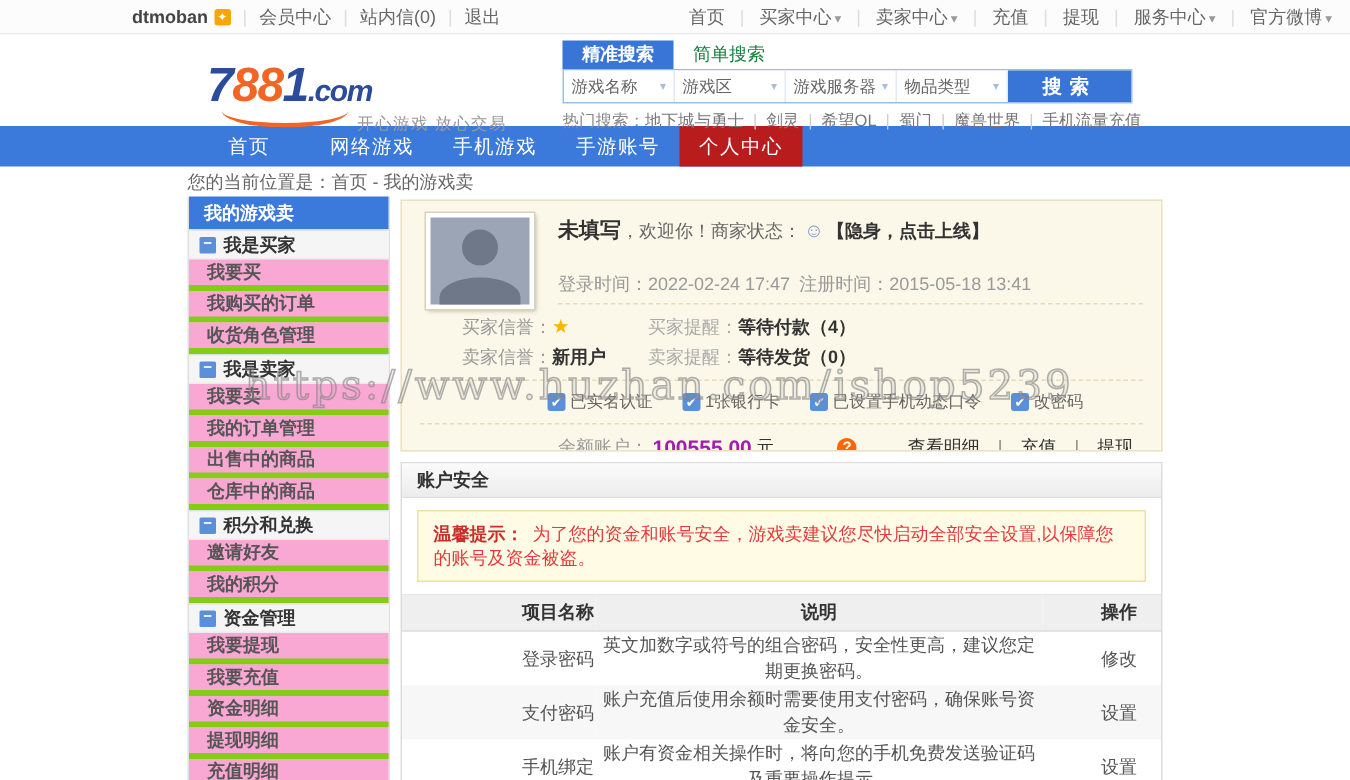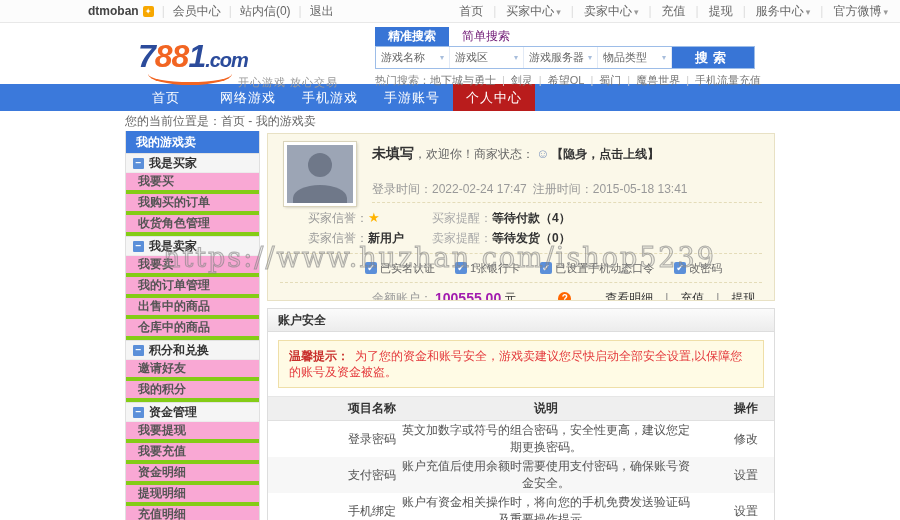--- a/index.html
+++ b/index.html
@@ -23,21 +23,21 @@
   .logo{position:absolute;left:138px;top:15px;cursor:pointer;width:210px;}
   .logo-line{font-style:italic;font-weight:bold;letter-spacing:-1px;white-space:nowrap;}
   .l-blue{color:#2B4B9B;font-size:32px;}
   .l-orange{color:#F26522;font-size:32px;}
   .l-suffix{color:#2B4B9B;font-size:20px;}
   .swoosh{position:absolute;left:10px;top:33px;width:84px;height:11px;border-bottom:3px solid #F26522;border-radius:0 0 50% 50% / 0 0 11px 11px;}
   .tagline{position:absolute;left:100px;top:37px;color:#999;font-size:11px;font-style:normal;letter-spacing:1px;white-space:nowrap;}
 
   .searchbox{position:absolute;left:375px;top:4px;width:380px;}
   .tabs{display:flex;height:19px;}
-  .tab{padding:0 13px;line-height:19px;font-size:12px;color:#701a75;cursor:pointer;}
+  .tab{padding:0 13px;line-height:19px;font-size:12px;color:#15803d;cursor:pointer;}
   .tab.active{background:#3875D6;color:#fff;font-weight:bold;}
   .sel-row{display:flex;height:23px;border:1px solid #9DBDE8;box-sizing:border-box;background:#fff;}
   .sels{flex:1;display:flex;}
   .sel{flex:1;display:flex;align-items:center;justify-content:space-between;padding:0 5px;font-size:11px;color:#666;border-right:1px solid #E2EAF6;cursor:pointer;background:#fff;}
   .caret2{font-size:8px;color:#A8BEDC;}
   .search-btn{width:82px;background:#3875D6;color:#fff;border:none;font-weight:bold;font-size:13px;letter-spacing:5px;cursor:pointer;font-family:inherit;}
   .hotline{margin-top:4px;font-size:11px;color:#888;white-space:nowrap;}
   .hot-item{cursor:pointer;color:#777;}
   .hot-item + .hot-item::before{content:"|";margin:0 6px;color:#ccc;cursor:default;}
 

